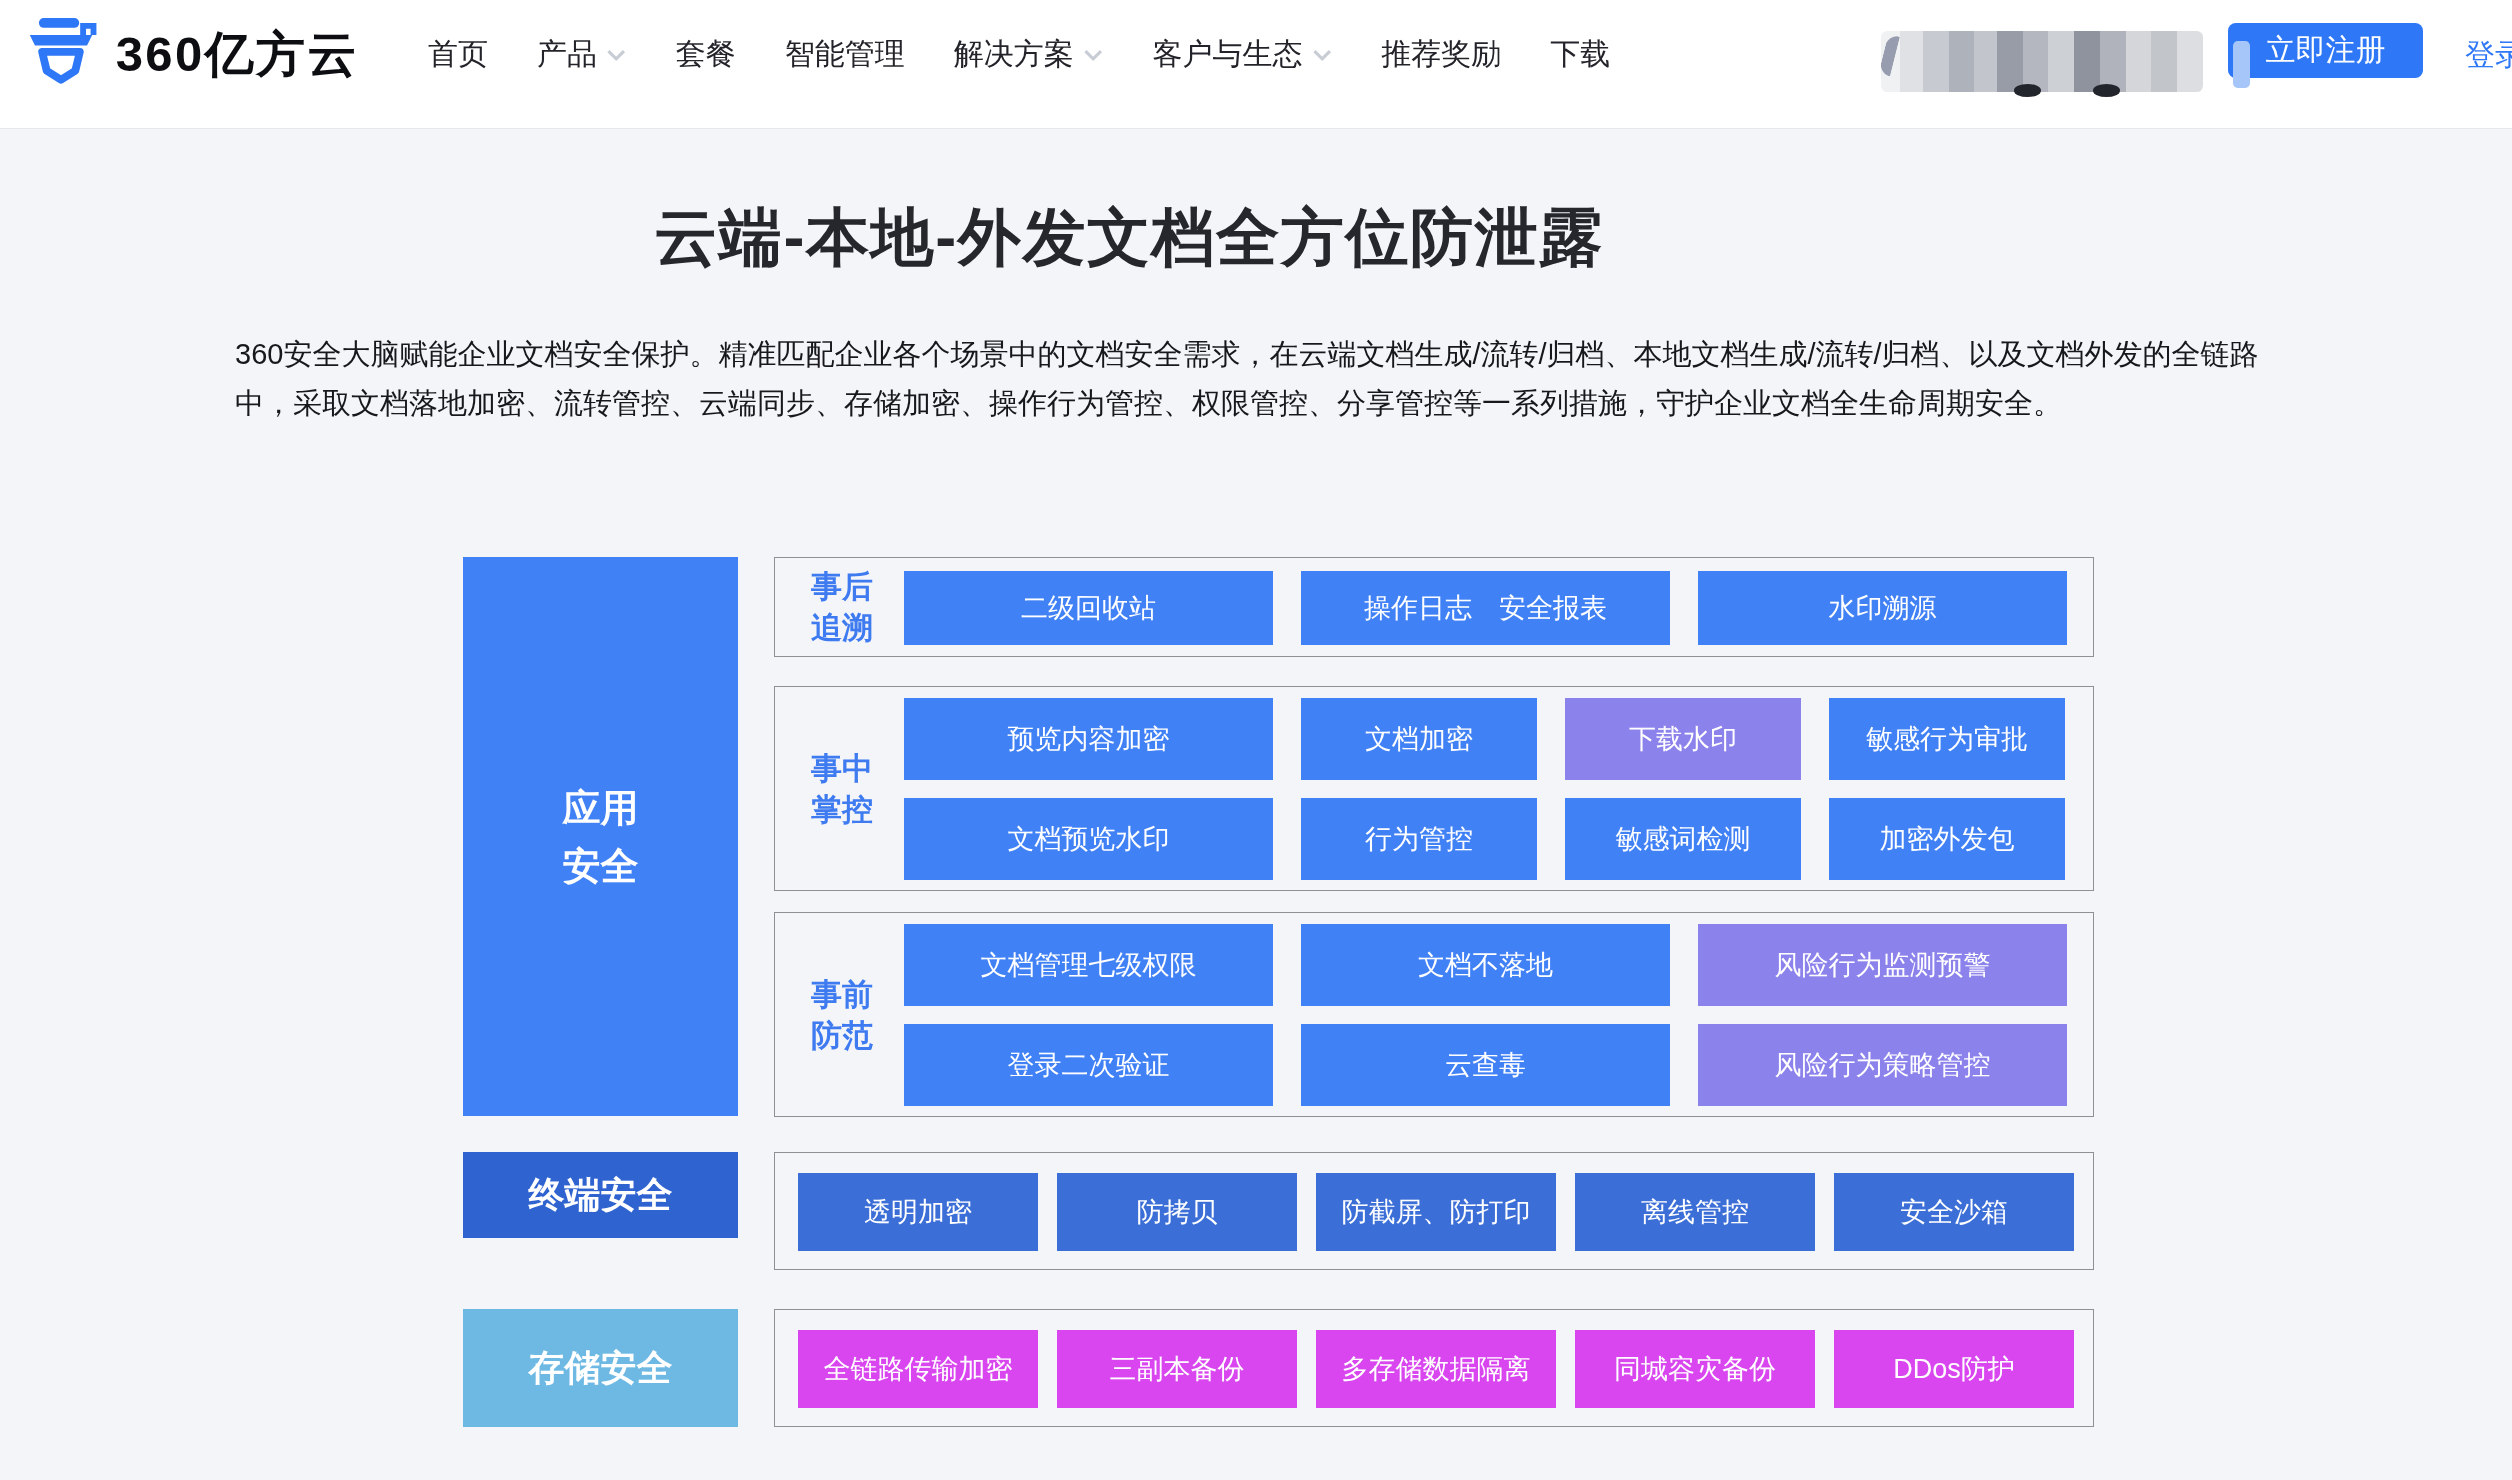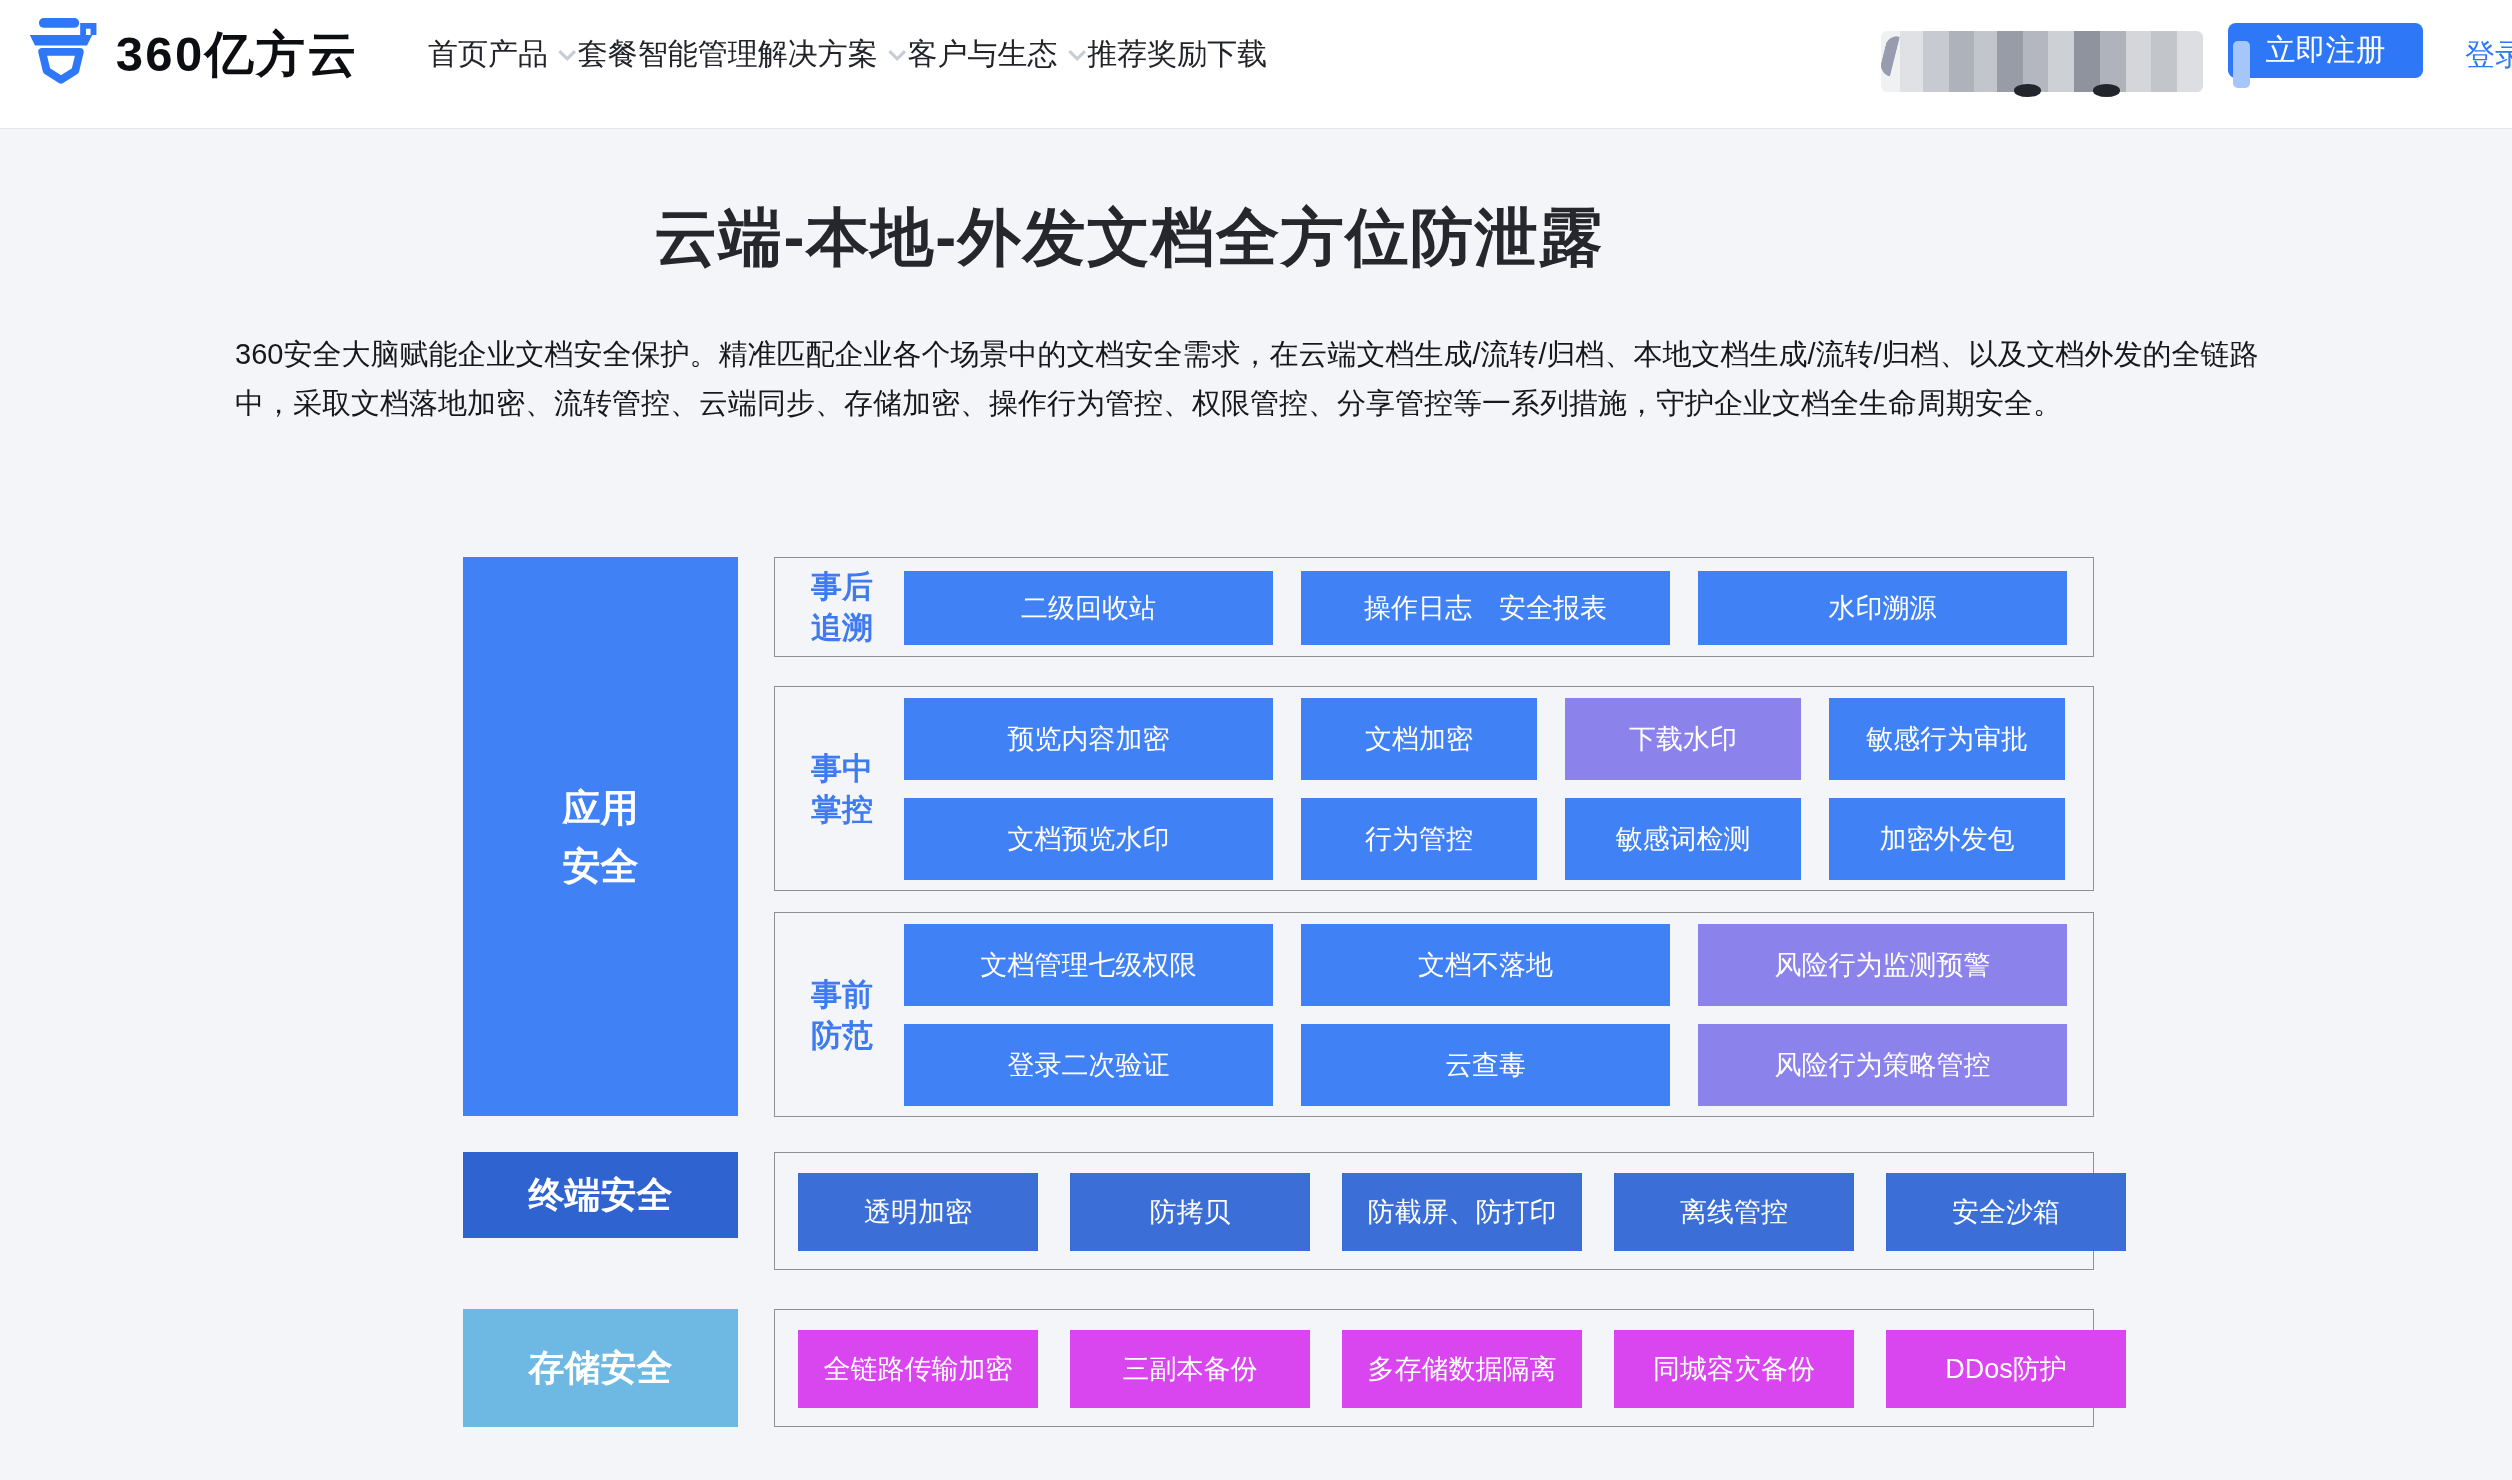--- a/index.html
+++ b/index.html
@@ -11,21 +11,21 @@
     color:#1b1c20;
   }
   
   .navbar {
     position:absolute; top:0; left:0; width:2512px; height:129px;
     background:#ffffff; border-bottom:1.6px solid #e6e8ec; z-index:5;
   }
   .logo { position:absolute; left:22px; top:0; height:109px; display:flex; align-items:center; }
   .logo svg { width:78px; height:85px; }
   .logo-text { font-size:49px; font-weight:700; color:#0d0e11; letter-spacing:2.4px; margin-left:15.7px; }
-  .menu { position:absolute; left:428px; top:0; height:109px; display:flex; align-items:center; }
+  .menu { position:absolute; left:428px; top:0; height:109px; display:flex; align-items:center; gap:49px; }
   .menu-item { display:flex; align-items:center; font-size:30px; color:#23242a; cursor:pointer; }
   .chev { margin-left:9.4px; display:inline-block; }
   .chev svg { width:20.4px; height:14px; display:block; }
   
   .mosaic {
     position:absolute; left:1881px; top:31px; width:322px; height:61px; border-radius:6.3px;
     background:linear-gradient(90deg,
       #f0f1f3 0 6%, #dfe1e5 6% 13%, #c7cad0 13% 21%, #aeb2ba 21% 29%,
       #c2c5cb 29% 36%, #989ca6 36% 44%, #b4b7bf 44% 52%, #cdd0d5 52% 60%,
       #8f939d 60% 68%, #b0b3bb 68% 76%, #d4d6da 76% 84%, #c2c5ca 84% 92%, #dcdee2 92% 100%);
@@ -73,21 +73,21 @@
   .sec1 { top:557px; height:100px; }
   .sec2 { top:686px; height:205px; }
   .sec3 { top:912px; height:205px; }
   .sec4 { top:1152px; height:118px; }
   .sec5 { top:1309px; height:118px; }
   .sec-label {
     position:absolute; left:31px; top:50%; transform:translateY(-50%);
     color:#3e7bf0; font-weight:700; font-size:31px; line-height:41px; text-align:center; width:72px;
   }
   .btn-row { position:absolute; left:129px; display:flex; gap:28px; }
-  .btn-row.full { left:23px; gap:32px; }
+  .btn-row.full { left:23px; gap:19px; }
   .tile {
     display:flex; align-items:center; justify-content:center;
     background:#4181f6; color:#ffffff; font-size:27px; white-space:pre;
   }
   .tile.purple { background:#8c82ec; }
   .tile.dark { background:#3b6ed6; }
   .tile.light { background:#d946ef; }
   .w470 { width:369px; } .w301 { width:236px; } .w306 { width:240px; }
   .h94 { height:74px; } .h104 { height:82px; } .h99 { height:78px; }
   .r1 { top:12.6px; } .ra { top:11px; } .rb { top:111px; } .rt { top:20.4px; }

